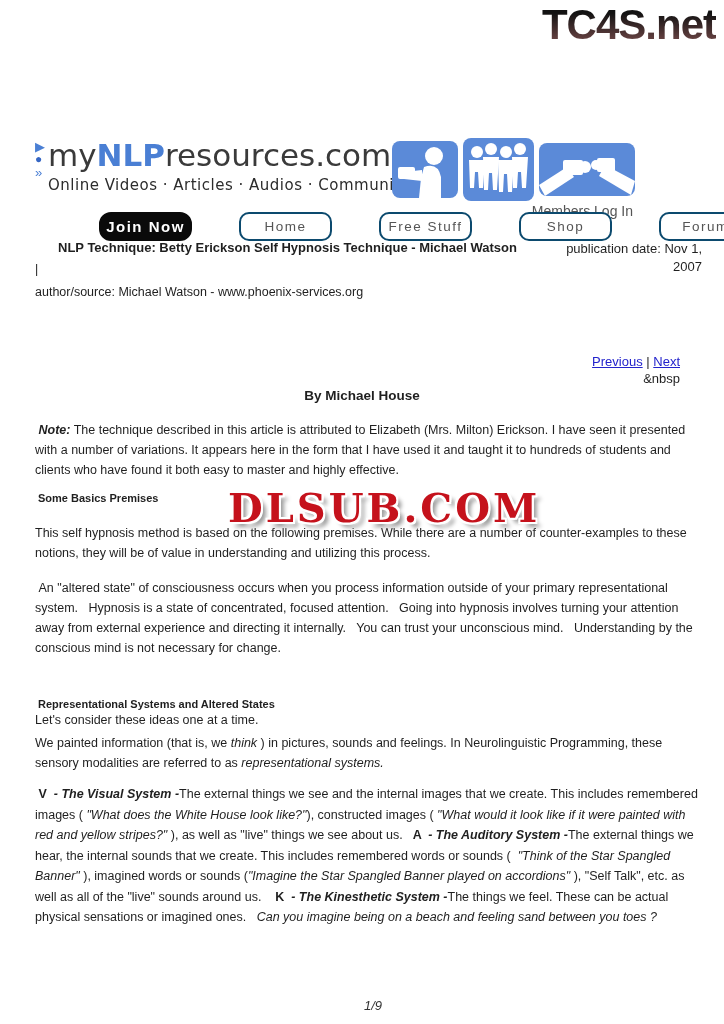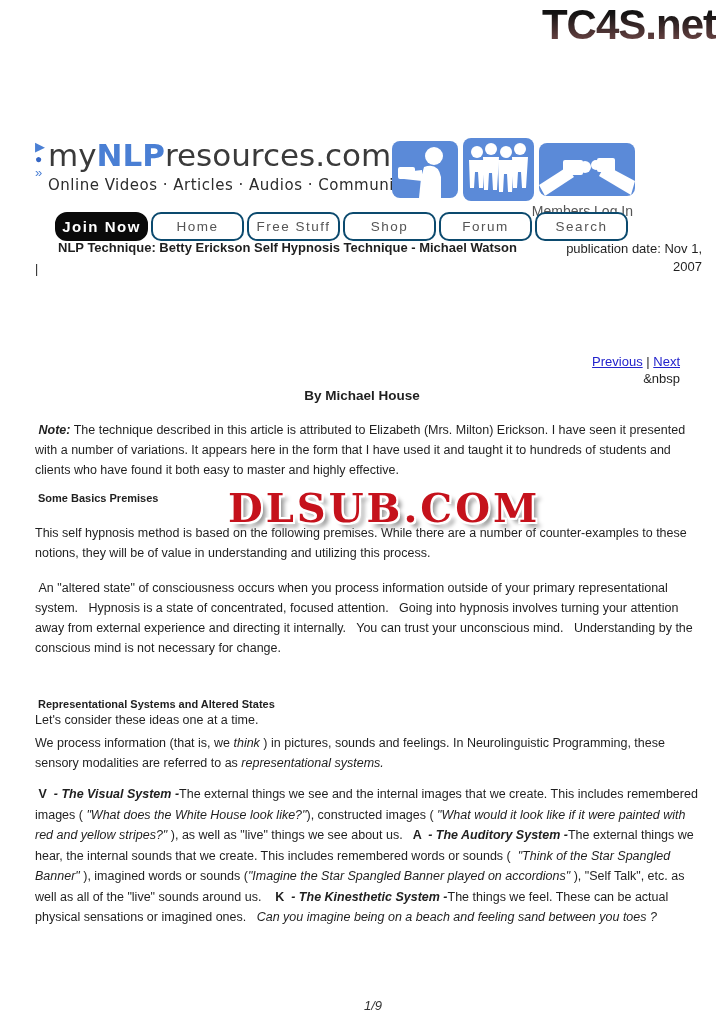--- a/index.html
+++ b/index.html
@@ -32,21 +32,21 @@
   .img-box { background: #5b8ad8; border-radius: 8px; display: flex; align-items: center; justify-content: center; overflow: hidden; }
   .img-box.b1 { width: 66px; height: 57px; }
   .img-box.b2 { width: 71px; height: 63px; }
   .img-box.b3 { width: 96px; height: 53px; }
   .members { text-align: right; font-size: 14px; color: #555; margin-top: 2px; padding-right: 2px; }
   
   .nav { position: absolute; top: 212px; left: 55px; display: flex; gap: 3px; }
   .tab {
     width: 93px; height: 29px; border: 2px solid #0c4a6e; border-radius: 10px;
     background: #fff; color: #555; font-size: 13.5px; letter-spacing: 1.5px;
-    display: flex; align-items: center; justify-content: center; cursor: pointer;
+    display: flex; align-items: center; justify-content: center; cursor: pointer; margin-left: 44px;
   }
   .tab.active {
     background: #0a0a0a; border-color: #0a0a0a; color: #fff;
     font-weight: bold; font-size: 15px; border-radius: 12px;
   }
   
   .title-row { position: absolute; top: 240px; left: 58px; right: 22px; display: flex; }
   .page-title { flex: 1; font-weight: bold; font-size: 13px; }
   .pubdate { width: 158px; text-align: right; font-size: 13px; line-height: 18px; }
   .pipe { position: absolute; top: 262px; left: 35px; }
@@ -152,41 +152,42 @@
     <div class="tab">Shop</div>
     <div class="tab">Forum</div>
     <div class="tab">Search</div>
   </div>
 
   <div class="title-row">
     <div class="page-title">NLP Technique: Betty Erickson Self Hypnosis Technique - Michael Watson</div>
     <div class="pubdate">publication date: Nov 1, 2007</div>
   </div>
   <div class="pipe">|</div>
+  <div class="author">author/source: Michael Watson - www.phoenix-services.org</div>
 
   <div class="pager">
     <div><a>Previous</a><span style="white-space:pre;"> | </span><a>Next</a></div>
     <div>&amp;nbsp</div>
   </div>
 
   <div class="byline">By Michael House</div>
 
   <div class="para" style="top:420px;"><span class="bi"> Note:</span><span> The technique described in this article is attributed to Elizabeth (Mrs. Milton) Erickson. I have seen it presented with a number of variations. It appears here in the form that I have used it and taught it to hundreds of students and clients who have found it both easy to master and highly effective.</span></div>
 
   <div class="hd" style="top:492px;">Some Basics Premises</div>
 
   <div class="para" style="top:523px;">This self hypnosis method is based on the following premises. While there are a number of counter-examples to these notions, they will be of value in understanding and utilizing this process.</div>
 
   <div class="para" style="top:578px;"> An "altered state" of consciousness occurs when you process information outside of your primary representational system.   Hypnosis is a state of concentrated, focused attention.   Going into hypnosis involves turning your attention away from external experience and directing it internally.   You can trust your unconscious mind.   Understanding by the conscious mind is not necessary for change.</div>
 
   <div class="para" style="top:666px;margin-top:44px;">Let's consider these ideas one at a time.</div>
 
   <div class="hd" style="top:698px;">Representational Systems and Altered States</div>
 
-  <div class="para" style="top:733px;"><span>We process information (that is, we </span><span class="i">think</span><span> ) in pictures, sounds and feelings. In Neurolinguistic Programming, these sensory modalities are referred to as </span><span class="i">representational systems.</span></div>
+  <div class="para" style="top:733px;"><span>We painted information (that is, we </span><span class="i">think</span><span> ) in pictures, sounds and feelings. In Neurolinguistic Programming, these sensory modalities are referred to as </span><span class="i">representational systems.</span></div>
 
   <div class="para" style="top:784px; line-height:20.5px;"><span class="b"> V </span><span class="bi"> - The Visual System -</span><span>The external things we see and the internal images that we create. This includes remembered images ( </span><span class="i">"What does the White House look like?"</span><span>), constructed images ( </span><span class="i">"What would it look like if it were painted with red and yellow stripes?"</span><span> ), as well as "live" things we see about us.  </span><span class="b"> A </span><span class="bi"> - The Auditory System -</span><span>The external things we hear, the internal sounds that we create. This includes remembered words or sounds (  </span><span class="i">"Think of the Star Spangled Banner"</span><span> ), imagined words or sounds (</span><span class="i">"Imagine the Star Spangled Banner played on accordions"</span><span> ), "Self Talk", etc. as well as all of the "live" sounds around us.   </span><span class="b"> K </span><span class="bi"> - The Kinesthetic System -</span><span>The things we feel. These can be actual physical sensations or imagined ones.   </span><span class="i">Can you imagine being on a beach and feeling sand between you toes ?</span></div>
 
   <div class="dlsub">DLSUB.COM</div>
 
   <div class="footer-page">1/9</div>
 
 </div>
 
 </body></html>

